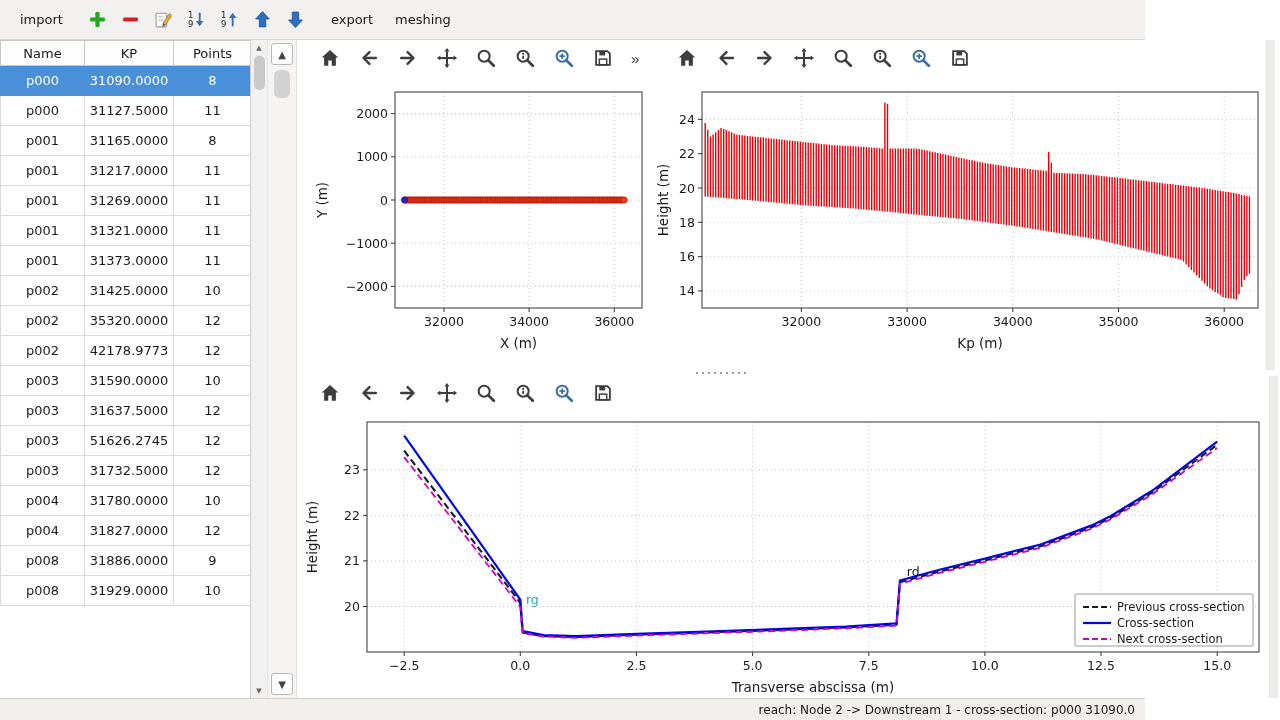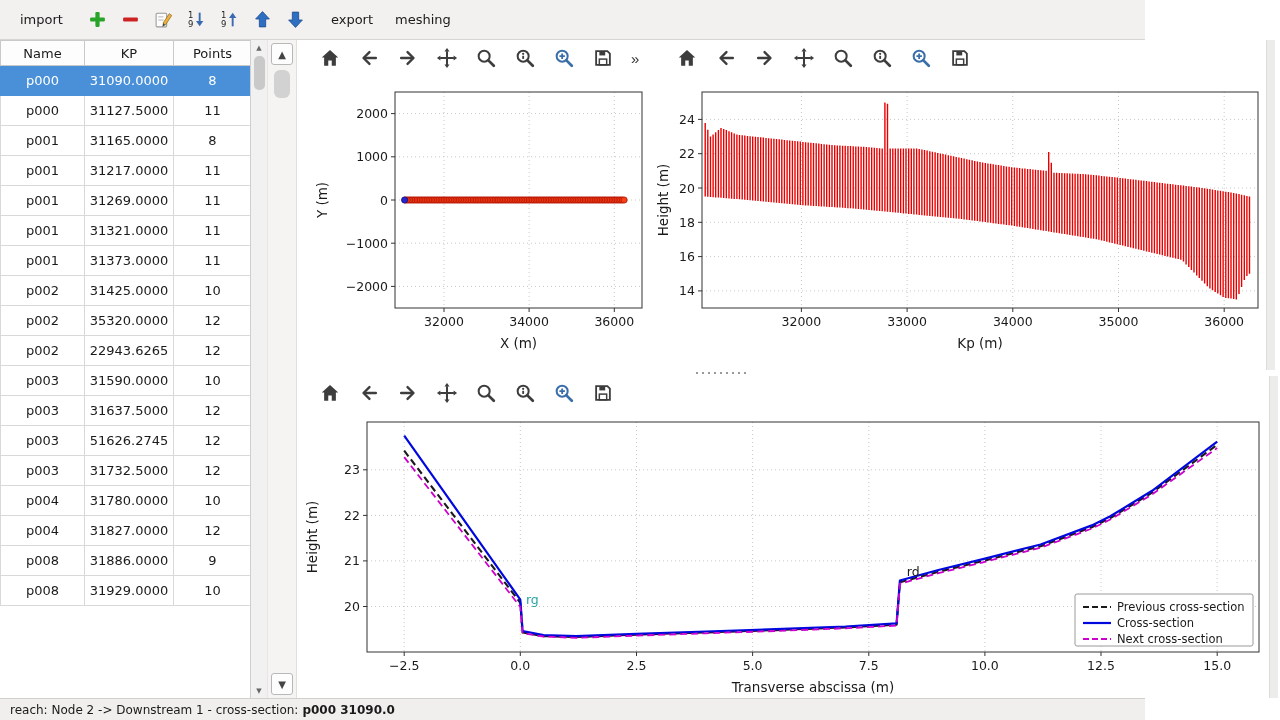--- a/index.html
+++ b/index.html
@@ -55,22 +55,22 @@
   .bottom-chart{flex:1;display:flex}
   .bottom-col{flex:1;display:flex;flex-direction:column}
   .bottom-col .mpl-toolbar{height:34px}
   .right-strip{flex:0 0 9px;background:#ececea;border-left:1px solid #dddddb}
 
   svg{display:block}
   svg text{font-family:"DejaVu Sans","Liberation Sans",sans-serif}
 
   
   .status-bar{flex:0 0 22px;background:#f0efed;border-top:1px solid #d2d0cc;display:flex;
-              align-items:center;justify-content:flex-start;padding:0 10px;font-size:12px;gap:4px}
-  .status-strong{font-weight:bold}
+              align-items:center;justify-content:flex-end;padding:0 10px;font-size:12px;gap:4px}
+  .status-strong{font-weight:normal}
 </style>
 </head>
 <body>
 
 <div class="app">
 
   <div class="top-toolbar">
     <button class="tb-text">import</button>
     <div id="main-toolbar-icons">
         <button class="tb-icon">
@@ -196,21 +196,21 @@
                 <td>31425.0000</td>
                 <td>10</td>
               </tr>
               <tr>
                 <td>p002</td>
                 <td>35320.0000</td>
                 <td>12</td>
               </tr>
               <tr>
                 <td>p002</td>
-                <td>22943.6265</td>
+                <td>42178.9773</td>
                 <td>12</td>
               </tr>
               <tr>
                 <td>p003</td>
                 <td>31590.0000</td>
                 <td>10</td>
               </tr>
               <tr>
                 <td>p003</td>
                 <td>31637.5000</td>

